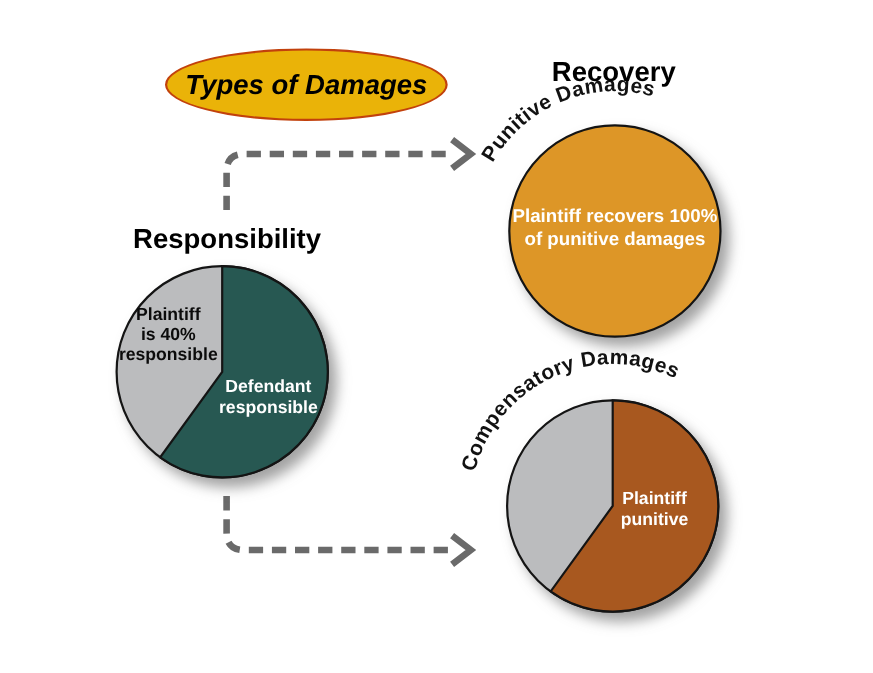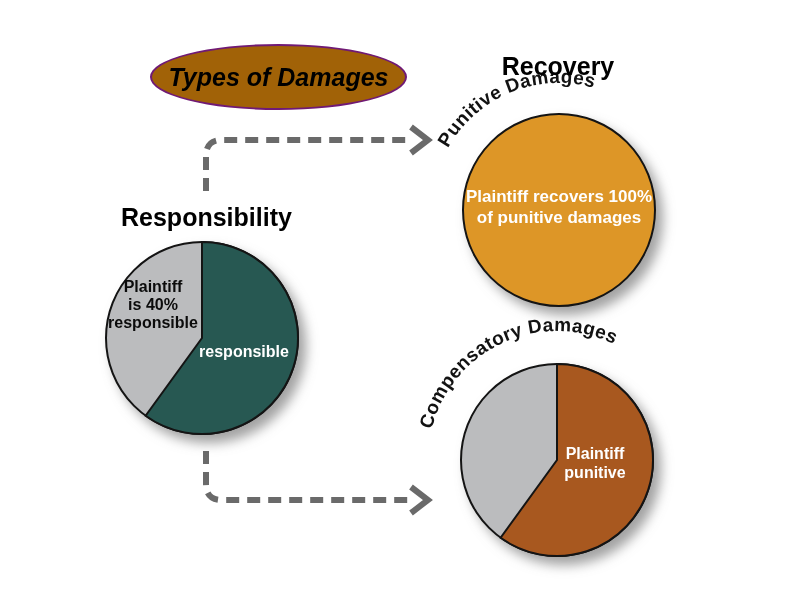--- a/index.html
+++ b/index.html
@@ -17,22 +17,22 @@
     font-family: "Liberation Sans", sans-serif;
     font-size: 19px;
     font-weight: 600;
     letter-spacing: 0.4px;
     fill: #121212;
   }
   .title-ellipse {
     position: absolute;
     left: 150px; top: 44px;
     width: 253px; height: 62px;
-    background: #a16207;
-    border: 2px solid #701a75;
+    background: #eab308;
+    border: 2px solid #c2410c;
     border-radius: 50%;
     display: flex; align-items: center; justify-content: center;
     font-size: 25px; font-weight: bold; font-style: italic;
     color: #000000;
   }
   .heading {
     position: absolute;
     font-size: 25px; font-weight: bold; color: #000000;
     text-align: center;
   }
@@ -113,20 +113,21 @@
 
   <div class="circle-label" id="punitive-label">Plaintiff recovers 100% of punitive damages</div>
 
   <div class="circle-label" id="resp-plaintiff-label">
     <span class="line">Plaintiff</span>
     <span class="line">is 40%</span>
     <span class="line">responsible</span>
   </div>
 
   <div class="circle-label" id="resp-defendant-label">
+    <span class="line">Defendant</span>
     <span class="line">responsible</span>
   </div>
 
   <div class="circle-label" id="comp-plaintiff-label">
     <span class="line">Plaintiff</span>
     <span class="line">punitive</span>
   </div>
 
 </div>
 

